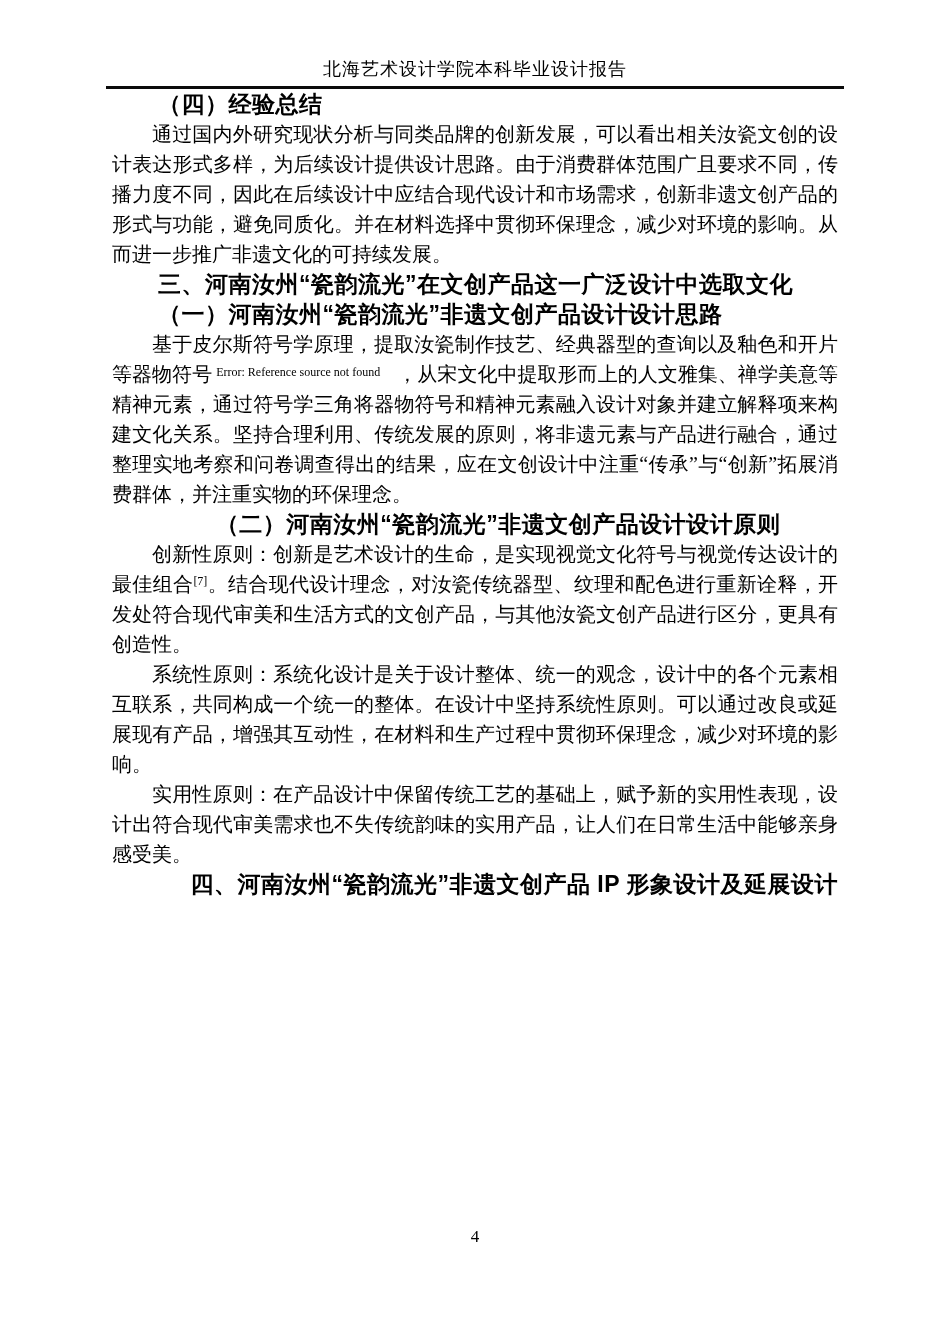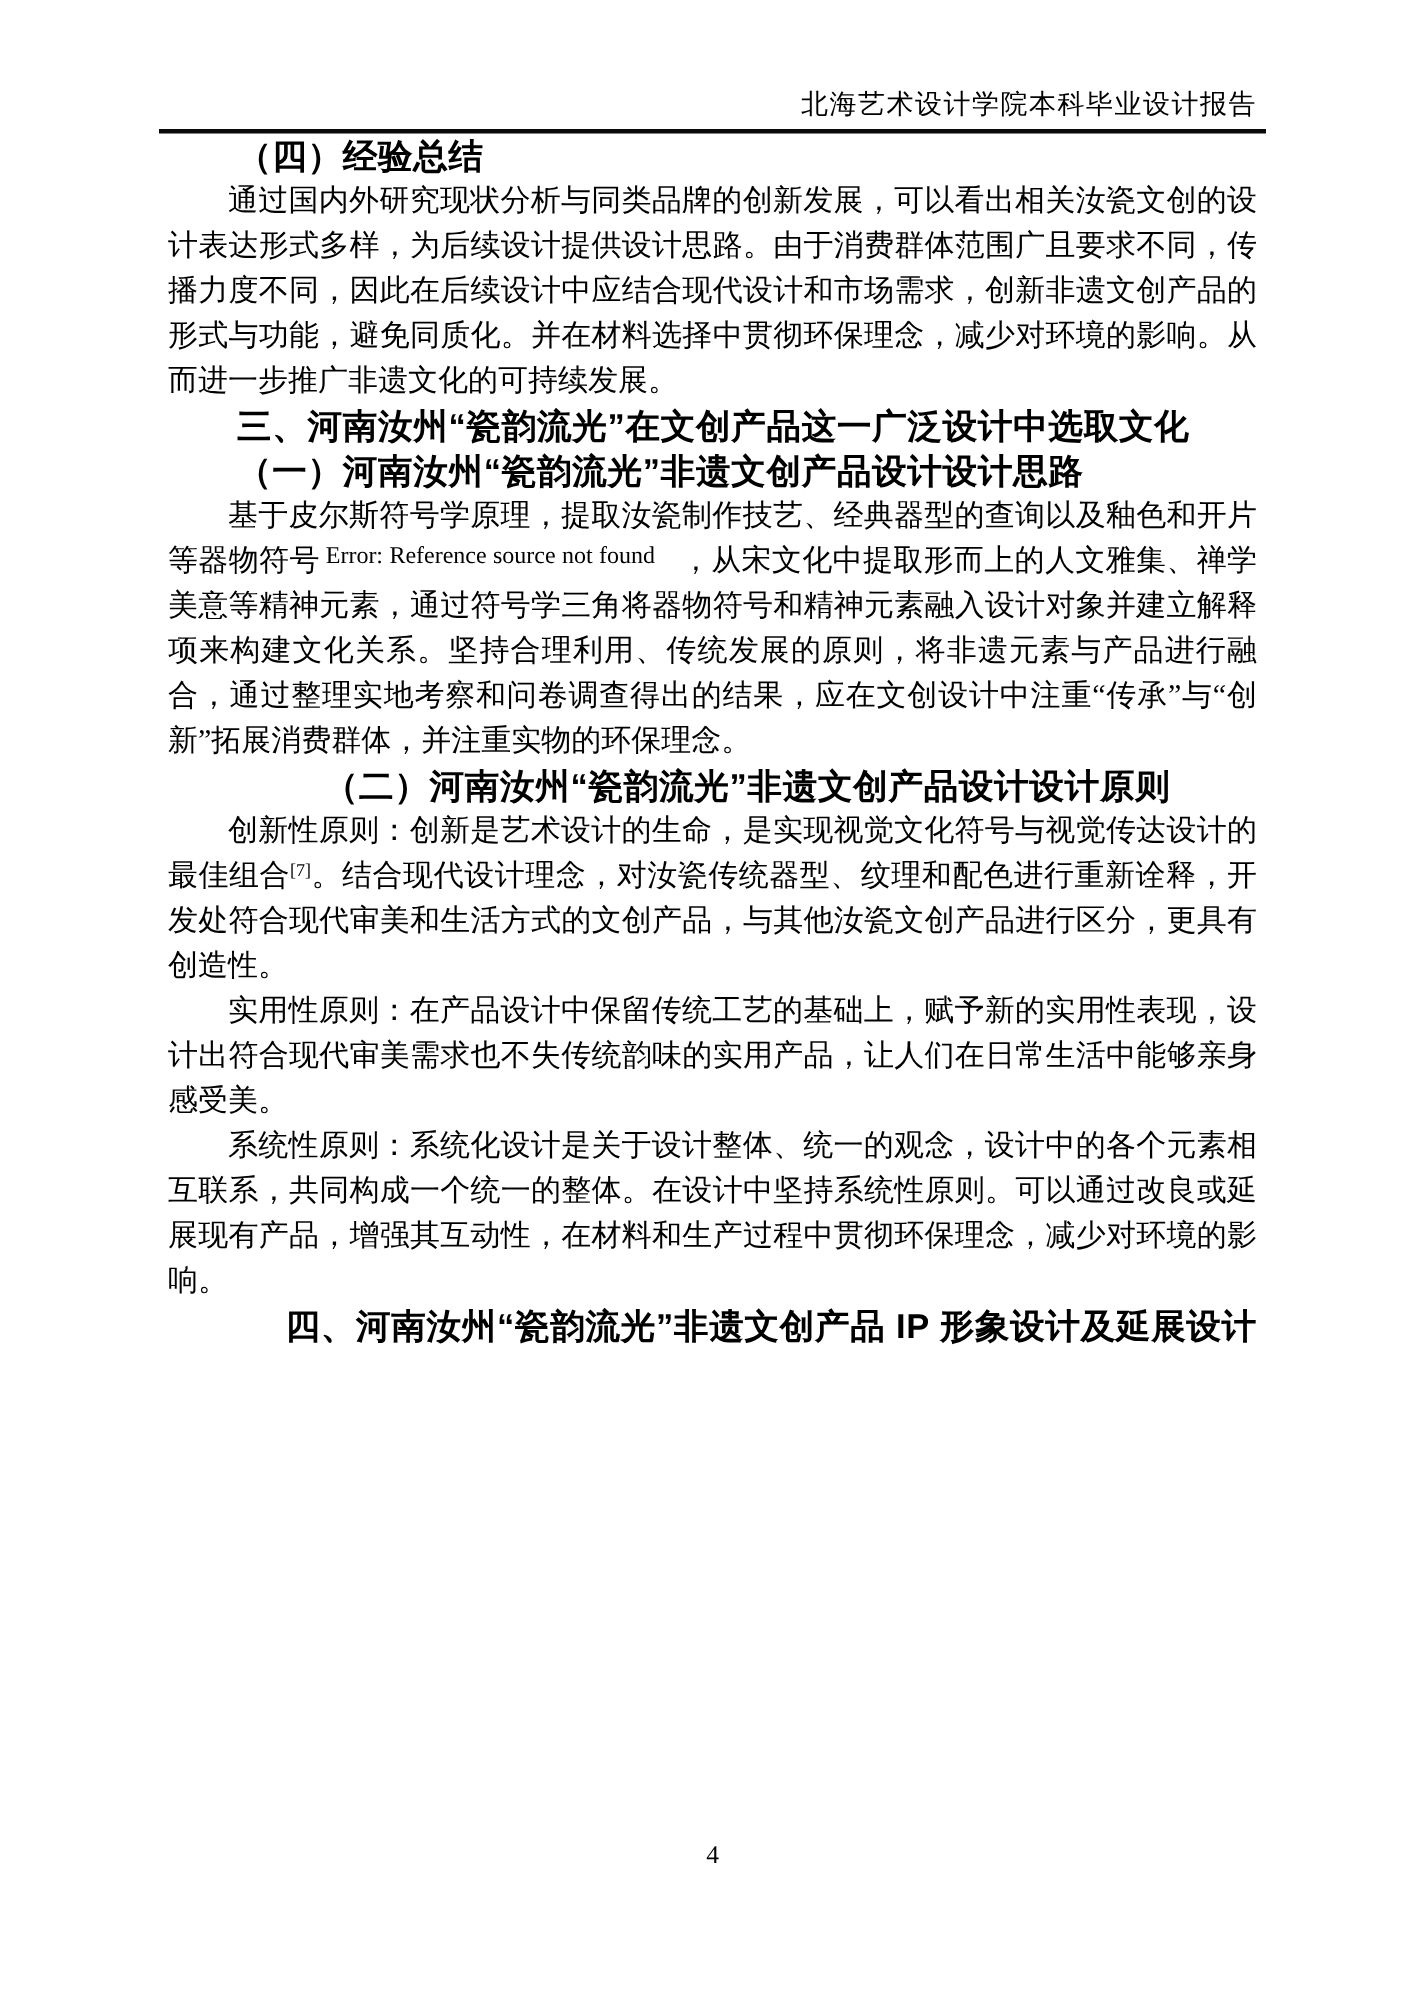--- a/index.html
+++ b/index.html
@@ -11,21 +11,21 @@
     margin: 0 auto;
     background: #ffffff;
     color: #000;
     font-family: "Liberation Serif", "DejaVu Serif", serif;
     overflow: hidden;
   }
   .content { margin: 0 112px; }
 
   .doc-header {
     padding-top: 56px;
-    text-align: right;
+    text-align: center;
     font-size: 18px;
     line-height: 26px;
     letter-spacing: 1px;
   }
   .header-rule {
     margin: 4px -6px 0 -6px;
     border: none;
     border-bottom: 3px solid #0a0a0a;
     height: 0;
   }
@@ -51,21 +51,21 @@
     line-height: 30px;
     text-indent: 2em;
     text-align: justify;
   }
   .p-summary   { margin-top: 12px; }
   .p-ideas     { margin-top: 12px; }
   .p-innov     { margin-top: 12px; }
   .p-ip        { margin-top: 14px; }
 
   .error-ref {
-    font-size: 16px;
+    font-size: 12px;
     line-height: 1;
     vertical-align: 5px;
     margin: 0 17px 0 4px;
     letter-spacing: 0;
     white-space: nowrap;
   }
   sup.ref {
     font-size: 12px;
     line-height: 1;
     vertical-align: 6px;
@@ -99,23 +99,23 @@
     <h2 class="sec h-sec3">三、河南汝州“瓷韵流光”在文创产品这一广泛设计中选取文化</h2>
 
     <h3 class="sub h-sec3-sub1">（一）河南汝州“瓷韵流光”非遗文创产品设计设计思路</h3>
 
     <p class="body p-ideas"><span>基于皮尔斯符号学原理，提取汝瓷制作技艺、经典器型的查询以及釉色和开片等器物符号</span><span class="error-ref">Error: Reference source not found</span><span>，从宋文化中提取形而上的人文雅集、禅学美意等精神元素，通过符号学三角将器物符号和精神元素融入设计对象并建立解释项来构建文化关系。坚持合理利用、传统发展的原则，将非遗元素与产品进行融合，通过整理实地考察和问卷调查得出的结果，应在文创设计中注重“传承”与“创新”拓展消费群体，并注重实物的环保理念。</span></p>
 
     <h3 class="sub h-sec3-sub2">（二）河南汝州“瓷韵流光”非遗文创产品设计设计原则</h3>
 
     <p class="body p-innov"><span>创新性原则：创新是艺术设计的生命，是实现视觉文化符号与视觉传达设计的最佳组合</span><sup class="ref">[7]</sup><span>。结合现代设计理念，对汝瓷传统器型、纹理和配色进行重新诠释，开发处符合现代审美和生活方式的文创产品，与其他汝瓷文创产品进行区分，更具有创造性。</span></p>
 
+    <p class="body">系统性原则：系统化设计是关于设计整体、统一的观念，设计中的各个元素相互联系，共同构成一个统一的整体。在设计中坚持系统性原则。可以通过改良或延展现有产品，增强其互动性，在材料和生产过程中贯彻环保理念，减少对环境的影响。</p>
+
     <p class="body">实用性原则：在产品设计中保留传统工艺的基础上，赋予新的实用性表现，设计出符合现代审美需求也不失传统韵味的实用产品，让人们在日常生活中能够亲身感受美。</p>
-
-    <p class="body">系统性原则：系统化设计是关于设计整体、统一的观念，设计中的各个元素相互联系，共同构成一个统一的整体。在设计中坚持系统性原则。可以通过改良或延展现有产品，增强其互动性，在材料和生产过程中贯彻环保理念，减少对环境的影响。</p>
 
     <h2 class="sec h-sec4">四、河南汝州“瓷韵流光”非遗文创产品 IP 形象设计及延展设计</h2>
 
 
   </div>
 
   <div class="page-number">4</div>
 </div>
 
 </body></html>

